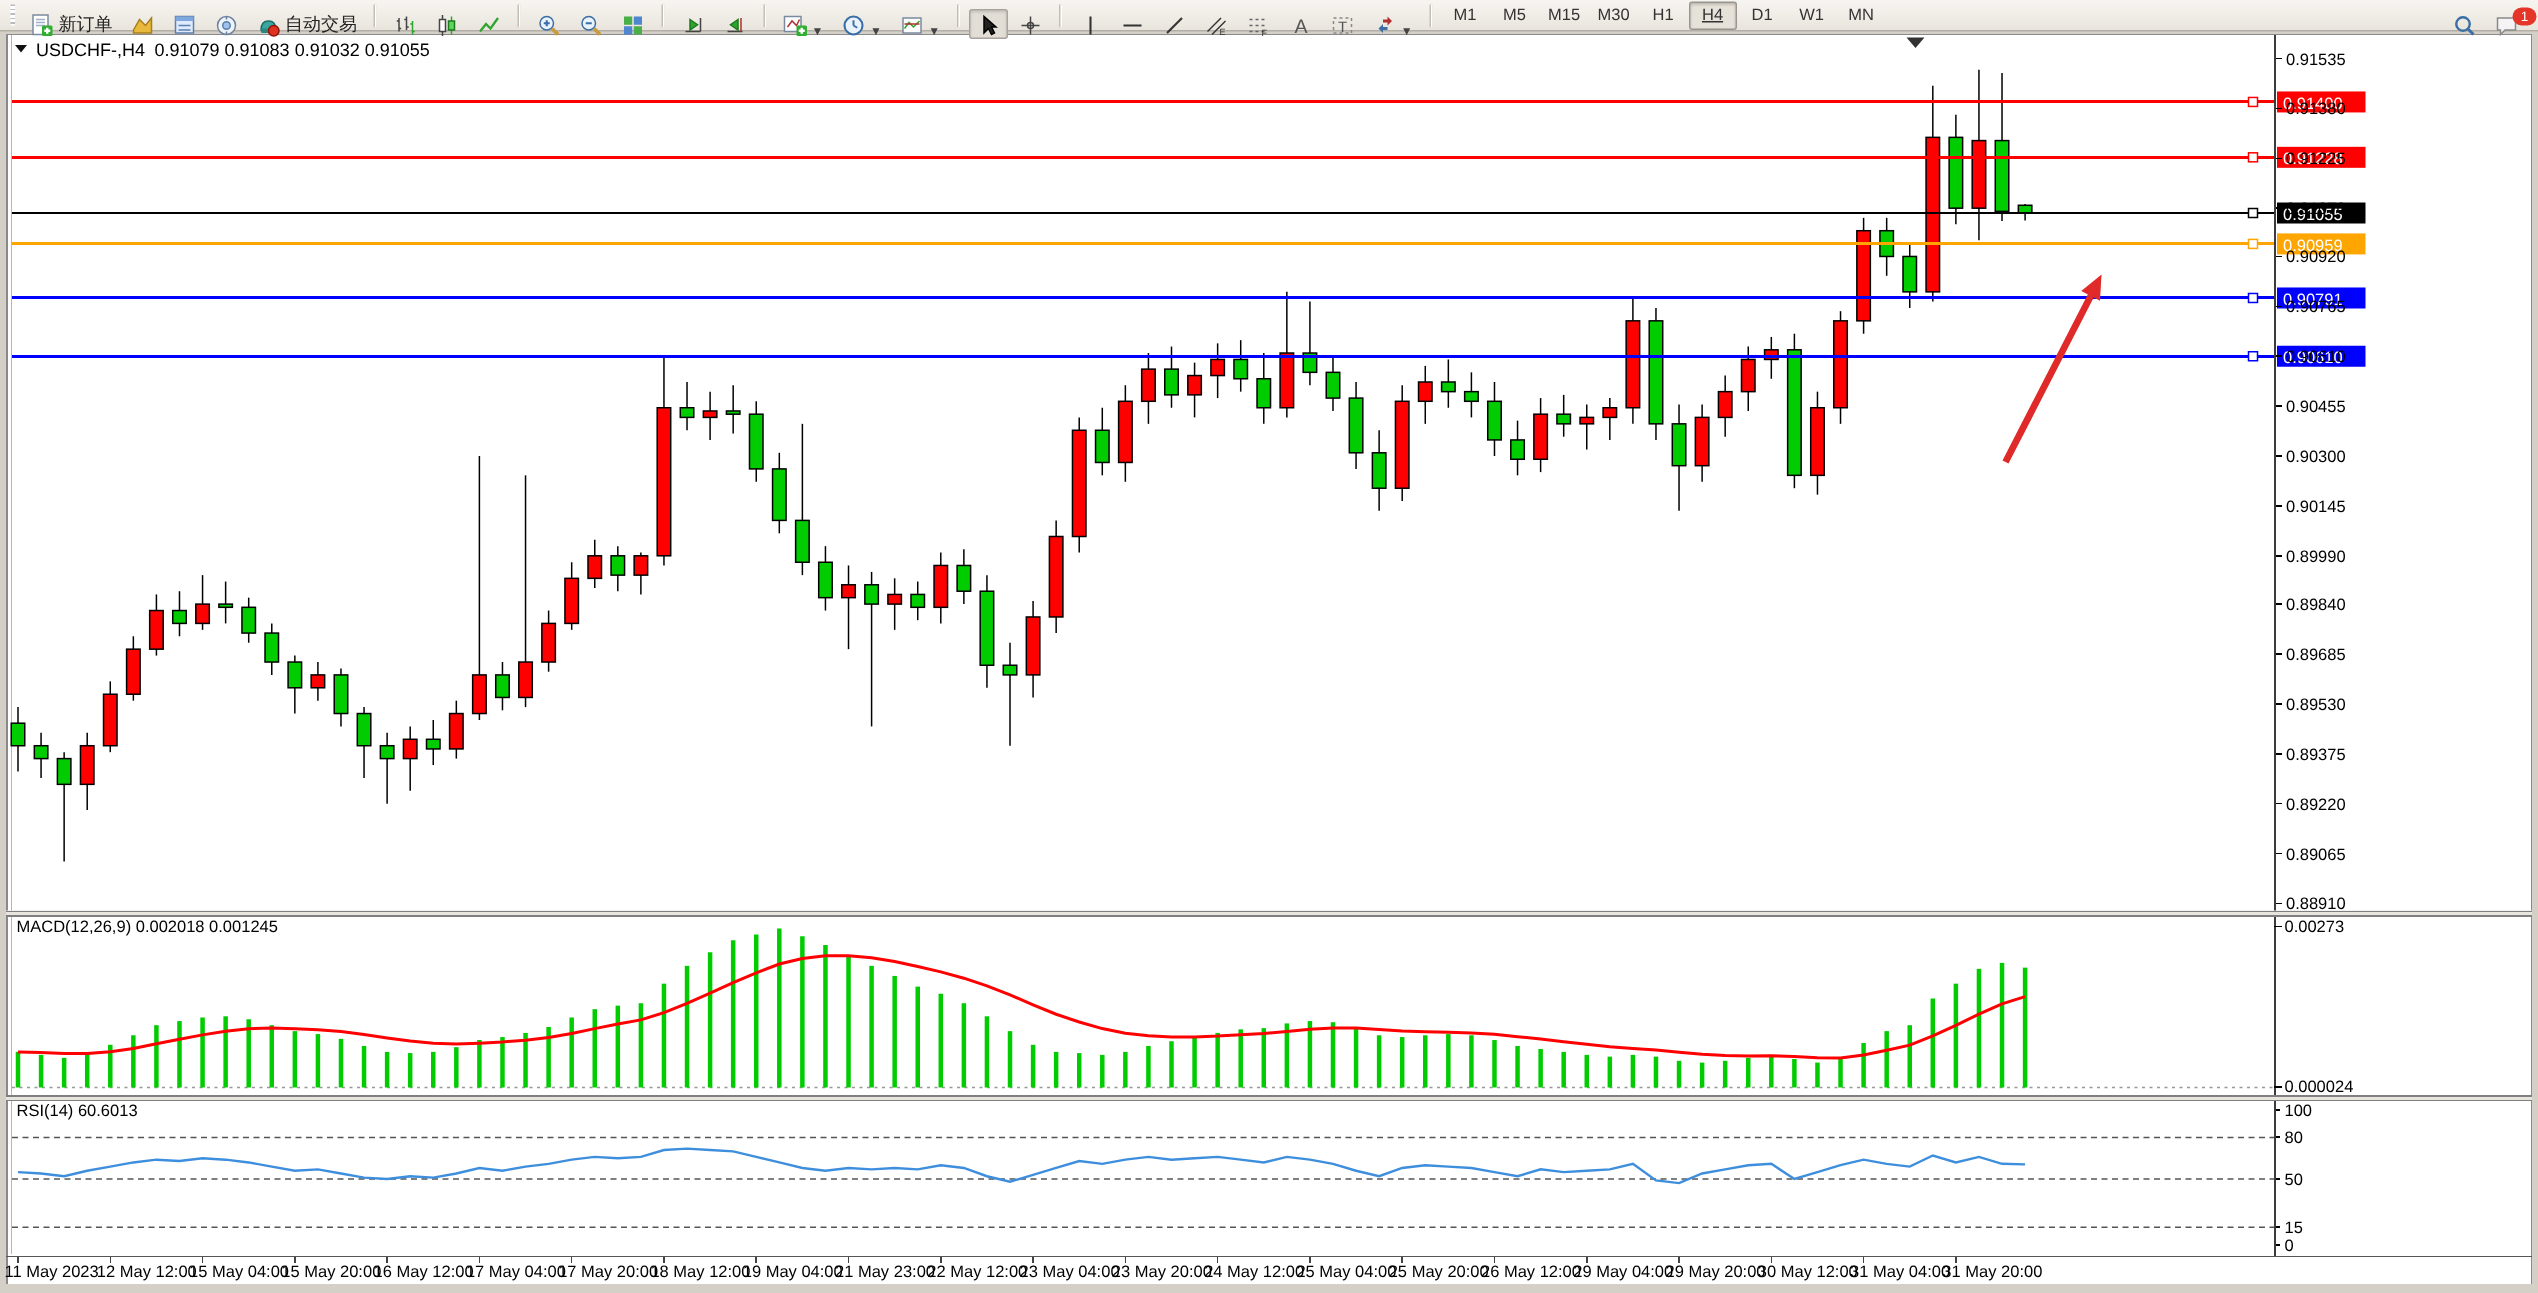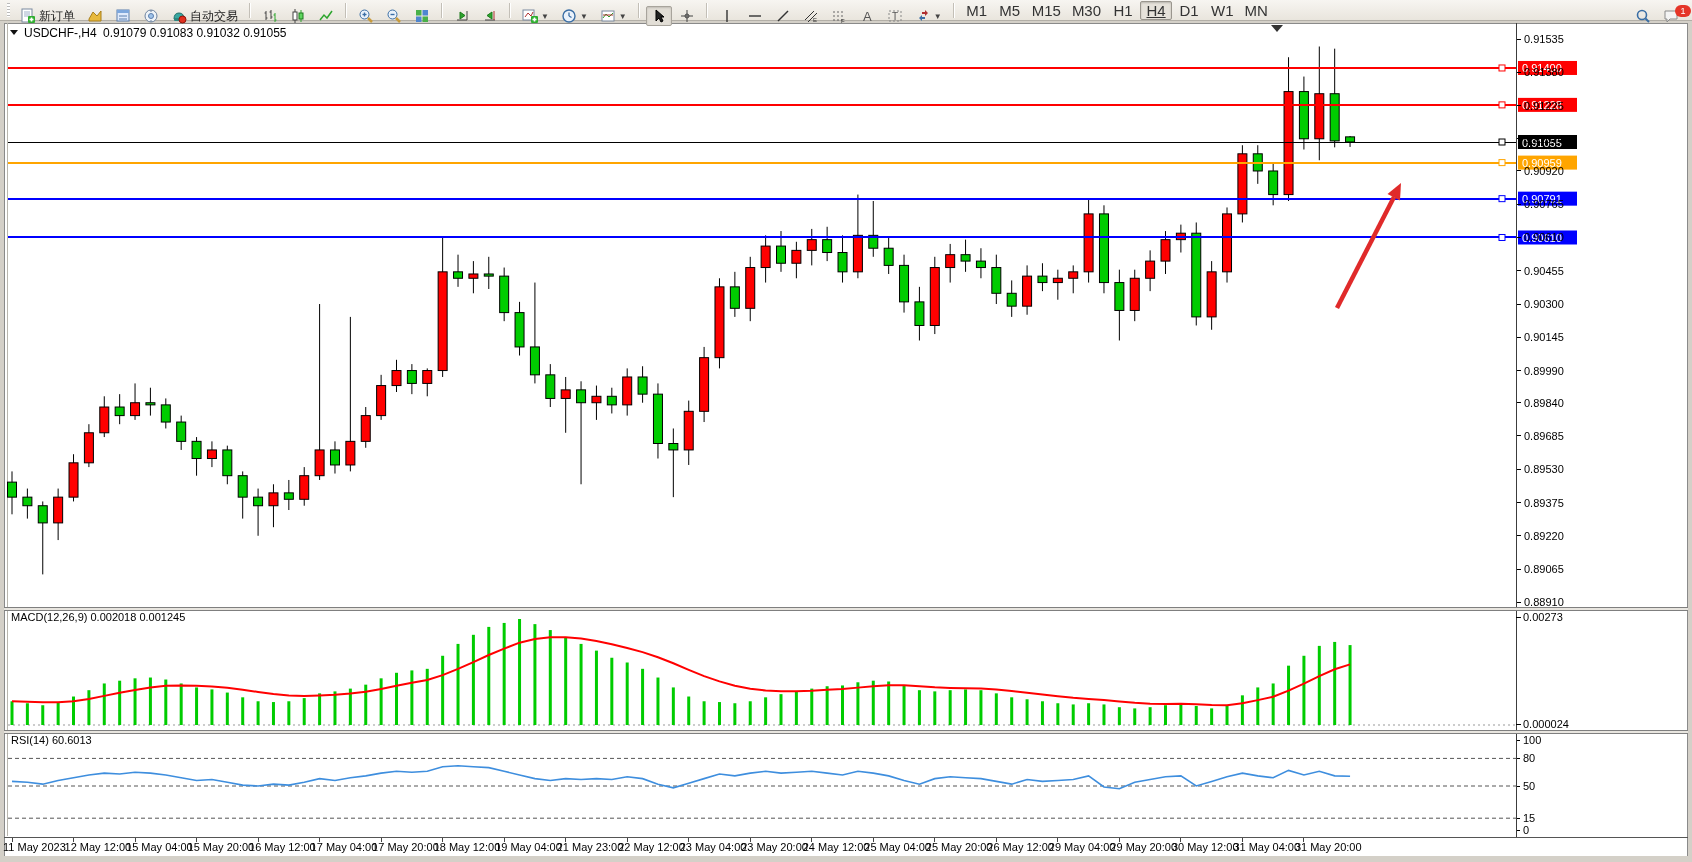--- a/index.html
+++ b/index.html
@@ -1,27 +1,27 @@
 <!DOCTYPE html>
 <html><head>
 <meta charset="utf-8">
 <style>
   html,body{margin:0;padding:0;background:#d4d0c8;font-family:"Liberation Sans",sans-serif;}
   #app{position:relative;width:1692px;height:862px;background:#d4d0c8;overflow:hidden;}
   
   #toolbar{position:absolute;left:0;top:0;width:1692px;height:21px;
     background:linear-gradient(#f7f5f1,#e9e5dd);border-bottom:1px solid #b3afa7;
     display:flex;align-items:center;gap:2px;padding:0 4px;box-sizing:border-box;z-index:5;}
-  .tb-btn{display:flex;align-items:center;gap:3px;height:18px;padding:0 4px;border:1px solid transparent;
+  .tb-btn{display:flex;align-items:flex-end;gap:3px;height:18px;padding:0 4px;border:1px solid transparent;
     border-radius:2px;font-size:12px;color:#222;cursor:default;white-space:nowrap;margin-top:12px;}
   .tb-btn.active{background:#e2ded6;border-color:#a8a49c;box-shadow:inset 0 1px 2px rgba(0,0,0,.15);}
   .tb-sep{width:1px;height:15px;background:#c3bfb7;border-right:1px solid #fff;margin:0 4px;}
   .tb-grip{width:3px;height:14px;margin:0 3px;background:repeating-linear-gradient(#bbb 0 1px,#fff 1px 3px);}
   .tb-ico{width:16px;height:16px;display:inline-block;}
-  .tf-btn{height:17px;min-width:22px;padding:0 4px;font-size:15px;color:#333;border:1px solid transparent;
+  .tf-btn{height:17px;min-width:22px;padding:0 4px;font-size:11px;color:#333;border:1px solid transparent;
     border-radius:2px;display:flex;align-items:center;justify-content:center;}
   .tf-btn.active{background:#e6e2da;border-color:#9a968e;box-shadow:inset 0 1px 2px rgba(0,0,0,.2);text-decoration:underline;}
   .spacer{flex:1;}
   #chat-wrap{position:relative;width:20px;height:18px;}
   #chat-badge{position:absolute;top:-2px;right:-4px;min-width:12px;height:12px;border-radius:7px;
     background:#e53528;color:#fff;font-size:9px;line-height:12px;text-align:center;padding:0 2px;}
   svg text{font-family:"Liberation Sans",sans-serif;}
 </style>
 </head>
 <body>

